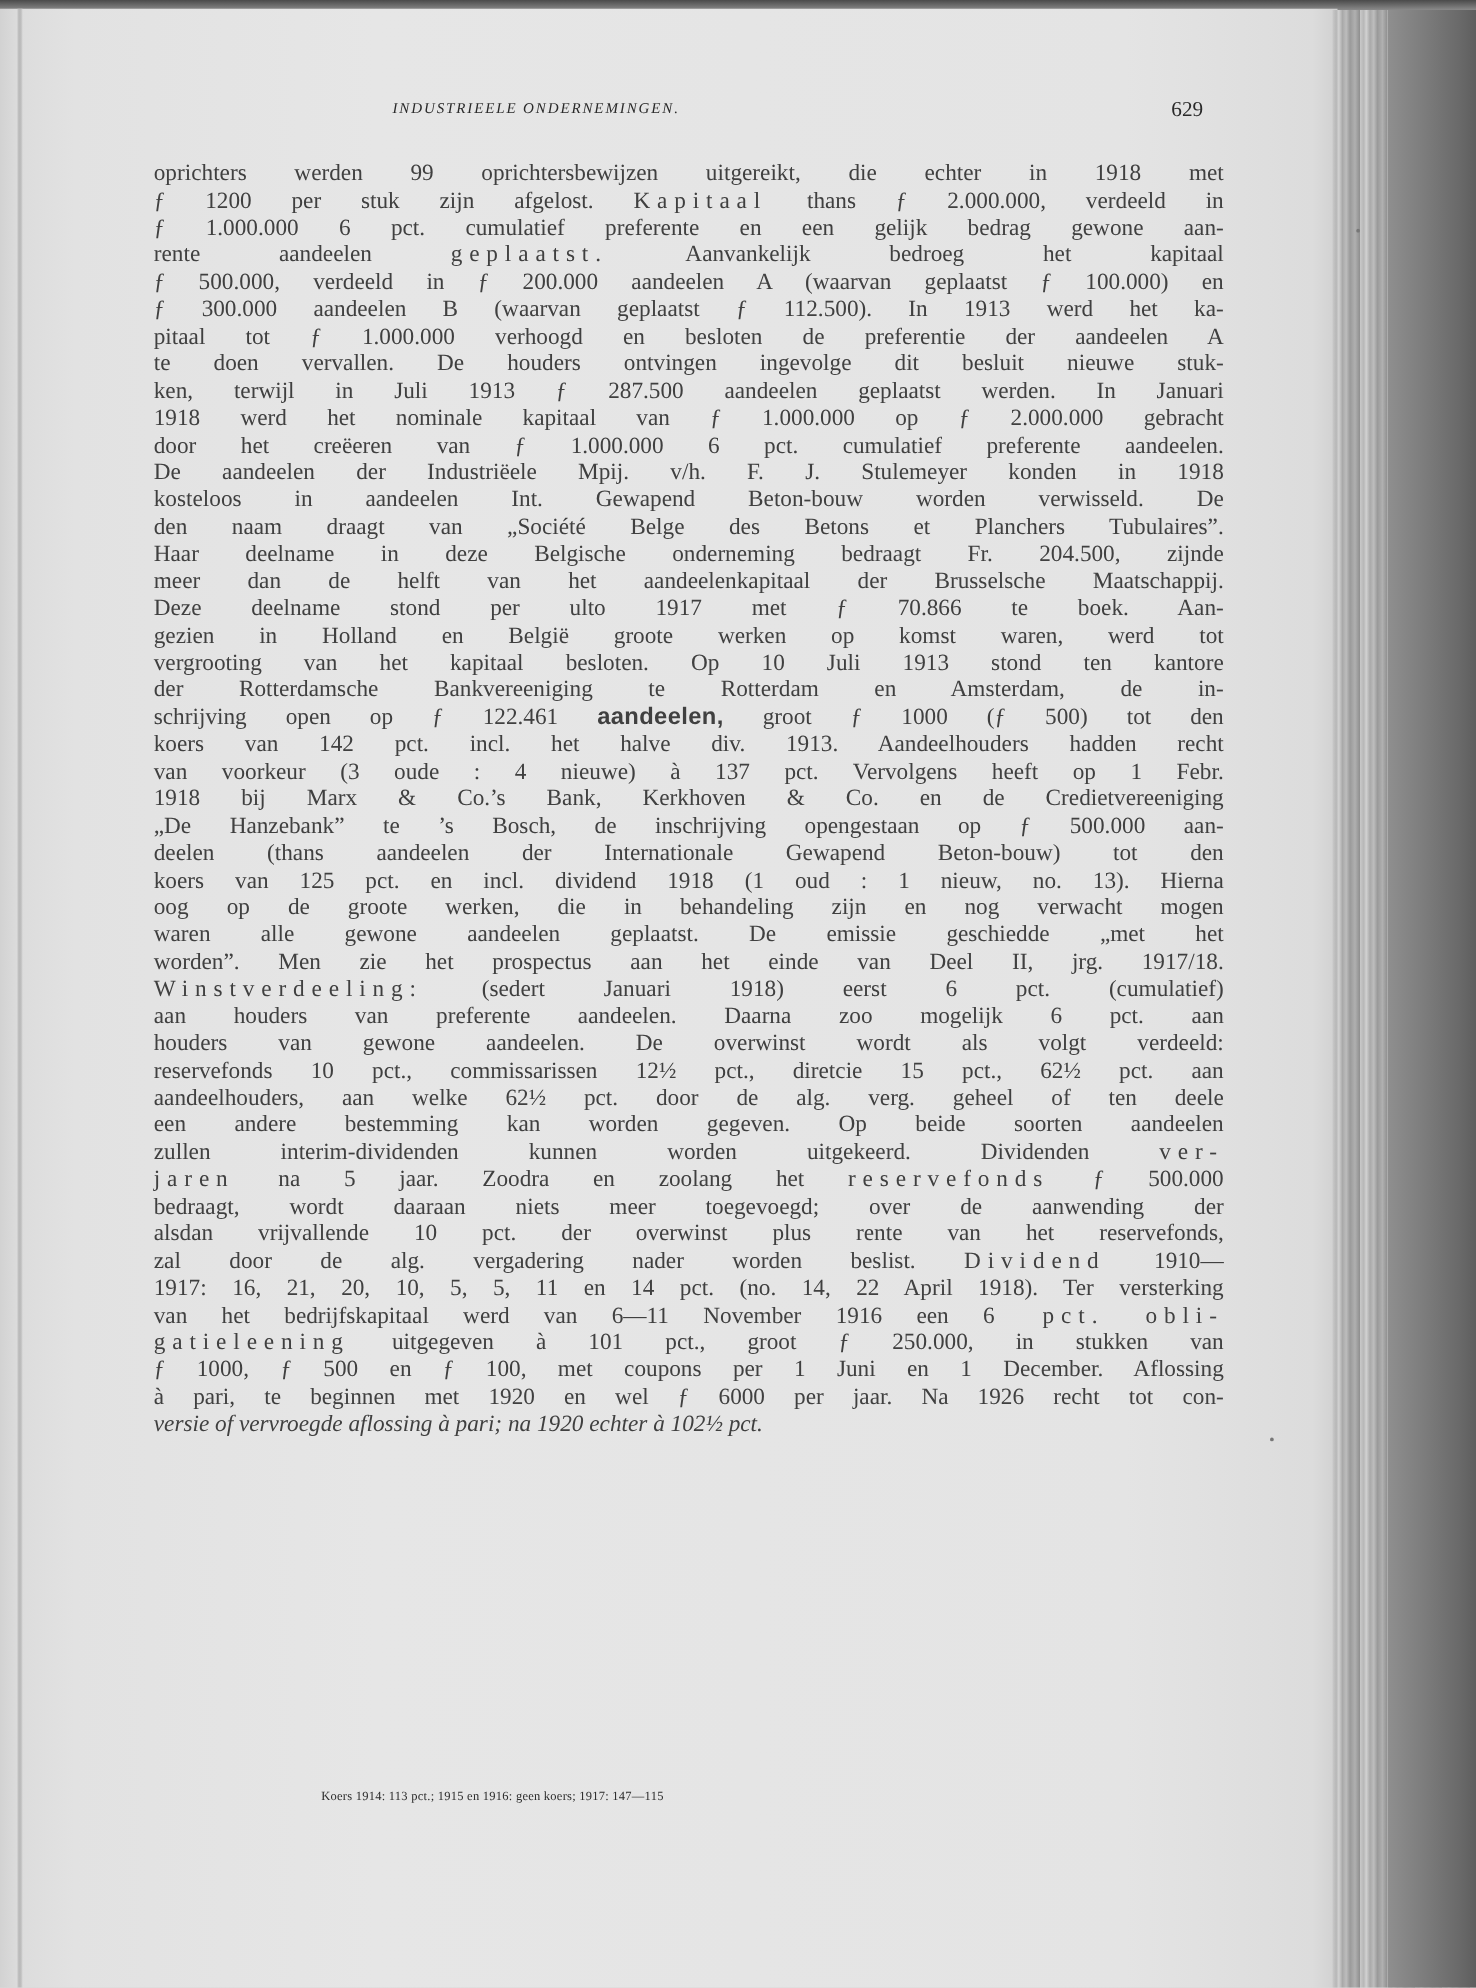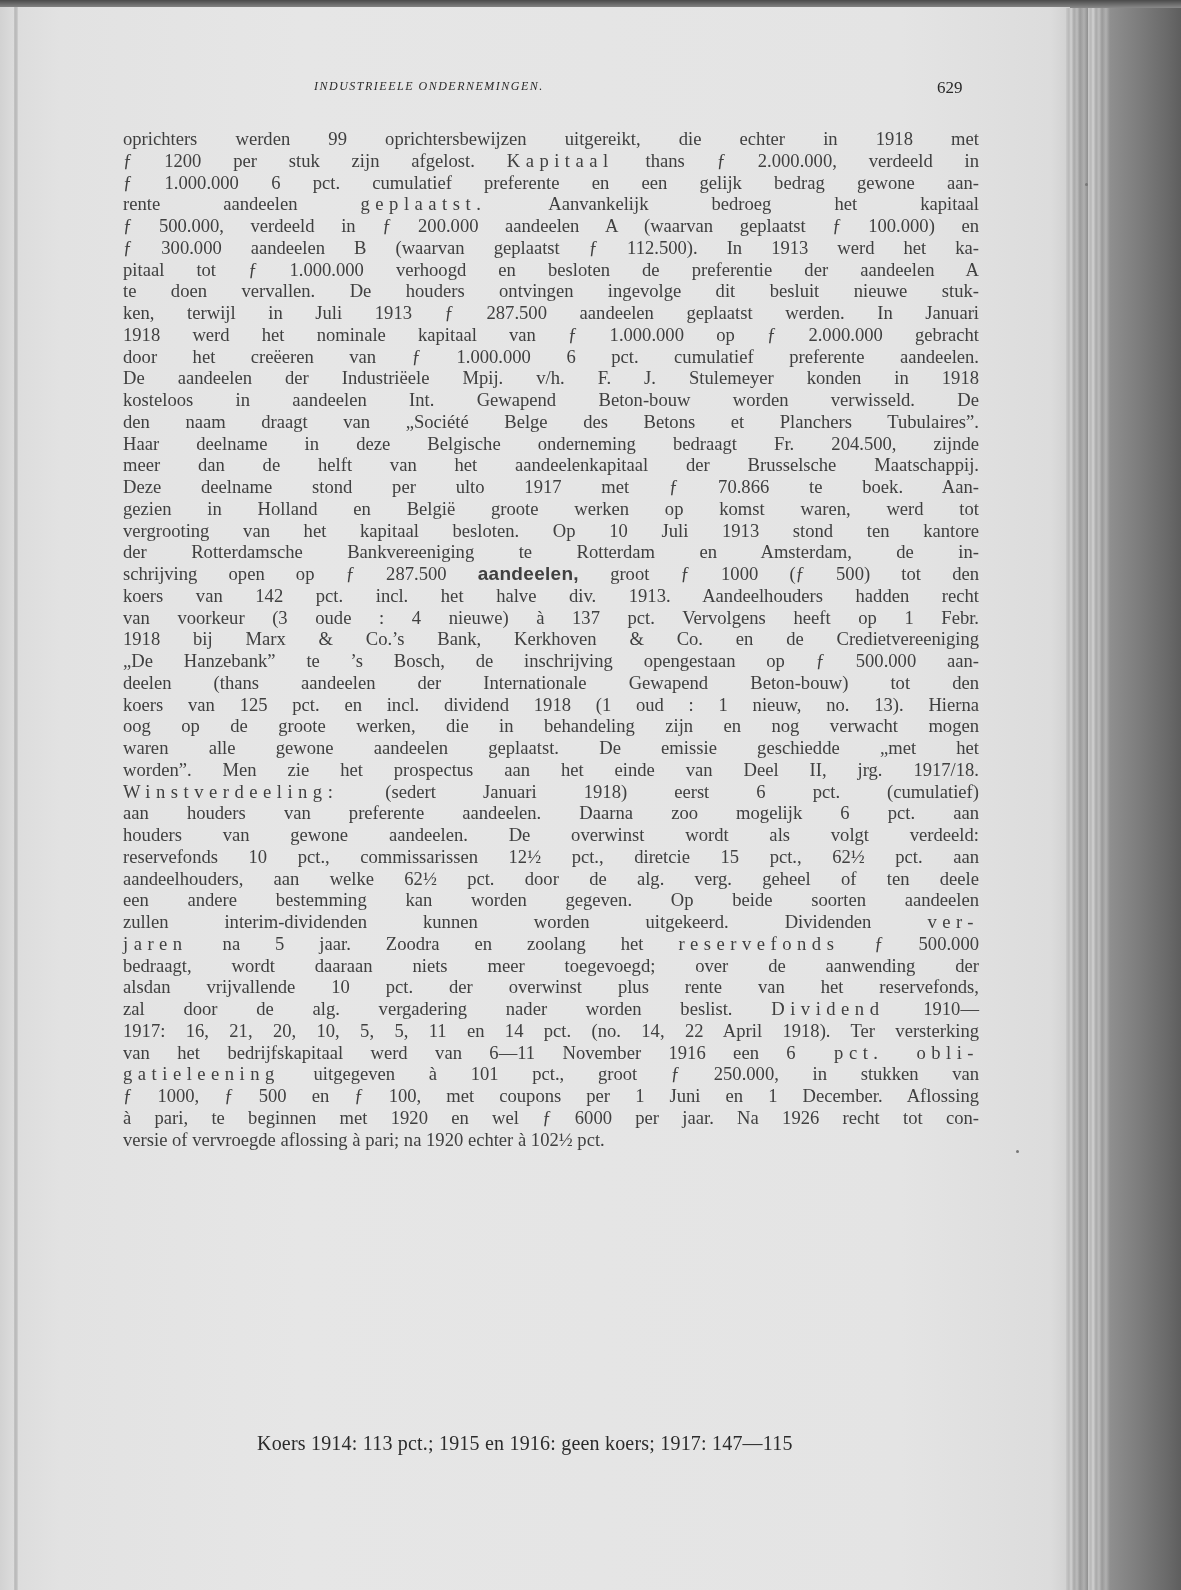--- a/index.html
+++ b/index.html
@@ -41,29 +41,29 @@
   }
   .body-text {
     position: absolute; top: 128px; left: 123px; width: 856px;
     font-size: 18.6px; line-height: 21.75px; color: #404040;
     text-align: justify;
   }
   .line {
     display: block; white-space: nowrap;
     text-align-last: justify; text-align: justify;
   }
-  .line.last { text-align-last: left; }
+  .line.last { text-align-last: left; font-style: italic; }
   .spaced { letter-spacing: 5.5px; }
   .bold-sans {
     font-family: "Liberation Sans", "DejaVu Sans", sans-serif;
     font-weight: bold; font-size: 19px; letter-spacing: 0.3px;
   }
   .footer-line {
     position: absolute; top: 1432px; left: 257px;
-    font-size: 20px; color: #2b2b2b; letter-spacing: 0.2px;
+    font-size: 10px; color: #2b2b2b; letter-spacing: 0.2px;
   }
   .speck { position: absolute; width: 3px; height: 3px; border-radius: 50%; background: #777; }
 </style>
 </head>
 <body>
 
 <div class="top-shadow"></div>
 <div class="page">
   <div class="left-crease"></div>
 </div>
@@ -87,21 +87,21 @@
     <span class="line"><span>door het creëeren van ƒ 1.000.000 6 pct. cumulatief preferente aandeelen.</span></span>
     <span class="line"><span>De aandeelen der Industriëele Mpij. v/h. F. J. Stulemeyer konden in 1918</span></span>
     <span class="line"><span>kosteloos in aandeelen Int. Gewapend Beton-bouw worden verwisseld. De</span></span>
     <span class="line"><span>den naam draagt van „Société Belge des Betons et Planchers Tubulaires”.</span></span>
     <span class="line"><span>Haar deelname in deze Belgische onderneming bedraagt Fr. 204.500, zijnde</span></span>
     <span class="line"><span>meer dan de helft van het aandeelenkapitaal der Brusselsche Maatschappij.</span></span>
     <span class="line"><span>Deze deelname stond per ulto 1917 met ƒ 70.866 te boek. Aan-</span></span>
     <span class="line"><span>gezien in Holland en België groote werken op komst waren, werd tot</span></span>
     <span class="line"><span>vergrooting van het kapitaal besloten. Op 10 Juli 1913 stond ten kantore</span></span>
     <span class="line"><span>der Rotterdamsche Bankvereeniging te Rotterdam en Amsterdam, de in-</span></span>
-    <span class="line"><span>schrijving open op ƒ 287.500 </span><span class="bold-sans">aandeelen,</span><span> groot ƒ 1000 (ƒ 500) tot den</span></span>
+    <span class="line"><span>schrijving open op ƒ 122.461 </span><span class="bold-sans">aandeelen,</span><span> groot ƒ 1000 (ƒ 500) tot den</span></span>
     <span class="line"><span>koers van 142 pct. incl. het halve div. 1913. Aandeelhouders hadden recht</span></span>
     <span class="line"><span>van voorkeur (3 oude : 4 nieuwe) à 137 pct. Vervolgens heeft op 1 Febr.</span></span>
     <span class="line"><span>1918 bij Marx &amp; Co.’s Bank, Kerkhoven &amp; Co. en de Credietvereeniging</span></span>
     <span class="line"><span>„De Hanzebank” te ’s Bosch, de inschrijving opengestaan op ƒ 500.000 aan-</span></span>
     <span class="line"><span>deelen (thans aandeelen der Internationale Gewapend Beton-bouw) tot den</span></span>
     <span class="line"><span>koers van 125 pct. en incl. dividend 1918 (1 oud : 1 nieuw, no. 13). Hierna</span></span>
     <span class="line"><span>oog op de groote werken, die in behandeling zijn en nog verwacht mogen</span></span>
     <span class="line"><span>waren alle gewone aandeelen geplaatst. De emissie geschiedde „met het</span></span>
     <span class="line"><span>worden”. Men zie het prospectus aan het einde van Deel II, jrg. 1917/18.</span></span>
     <span class="line"><span class="spaced">Winstverdeeling:</span><span> (sedert Januari 1918) eerst 6 pct. (cumulatief)</span></span>

